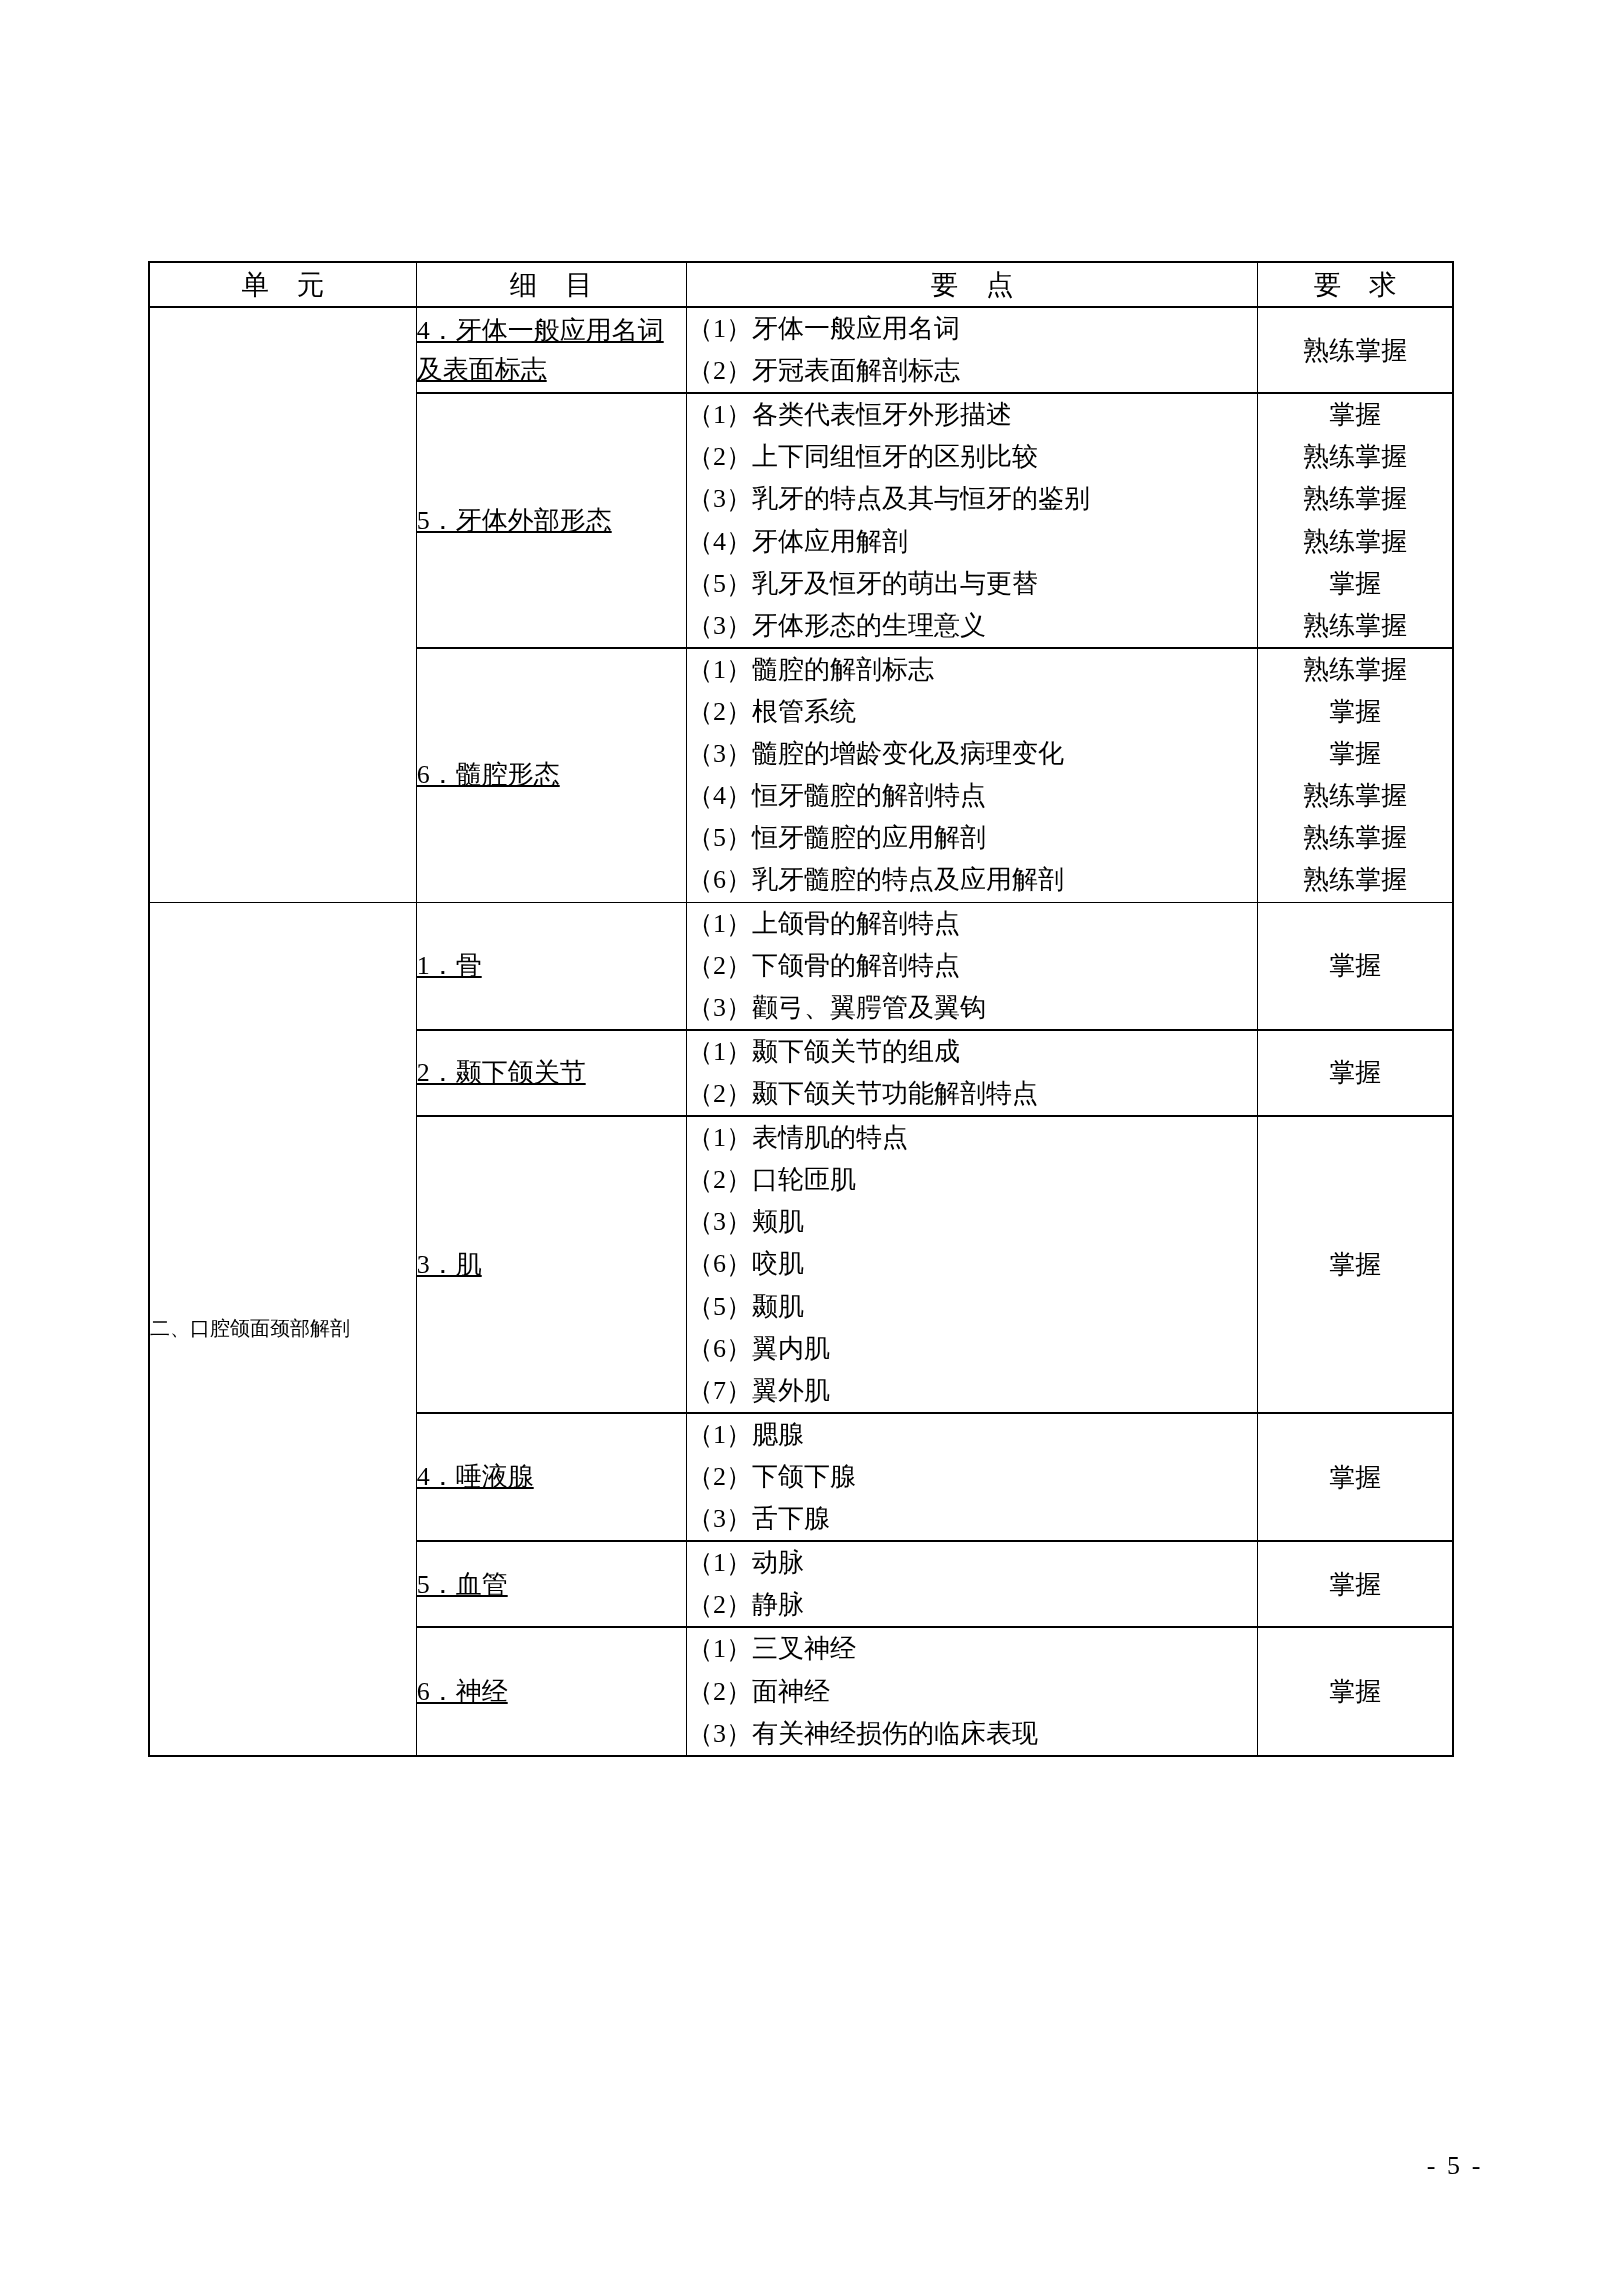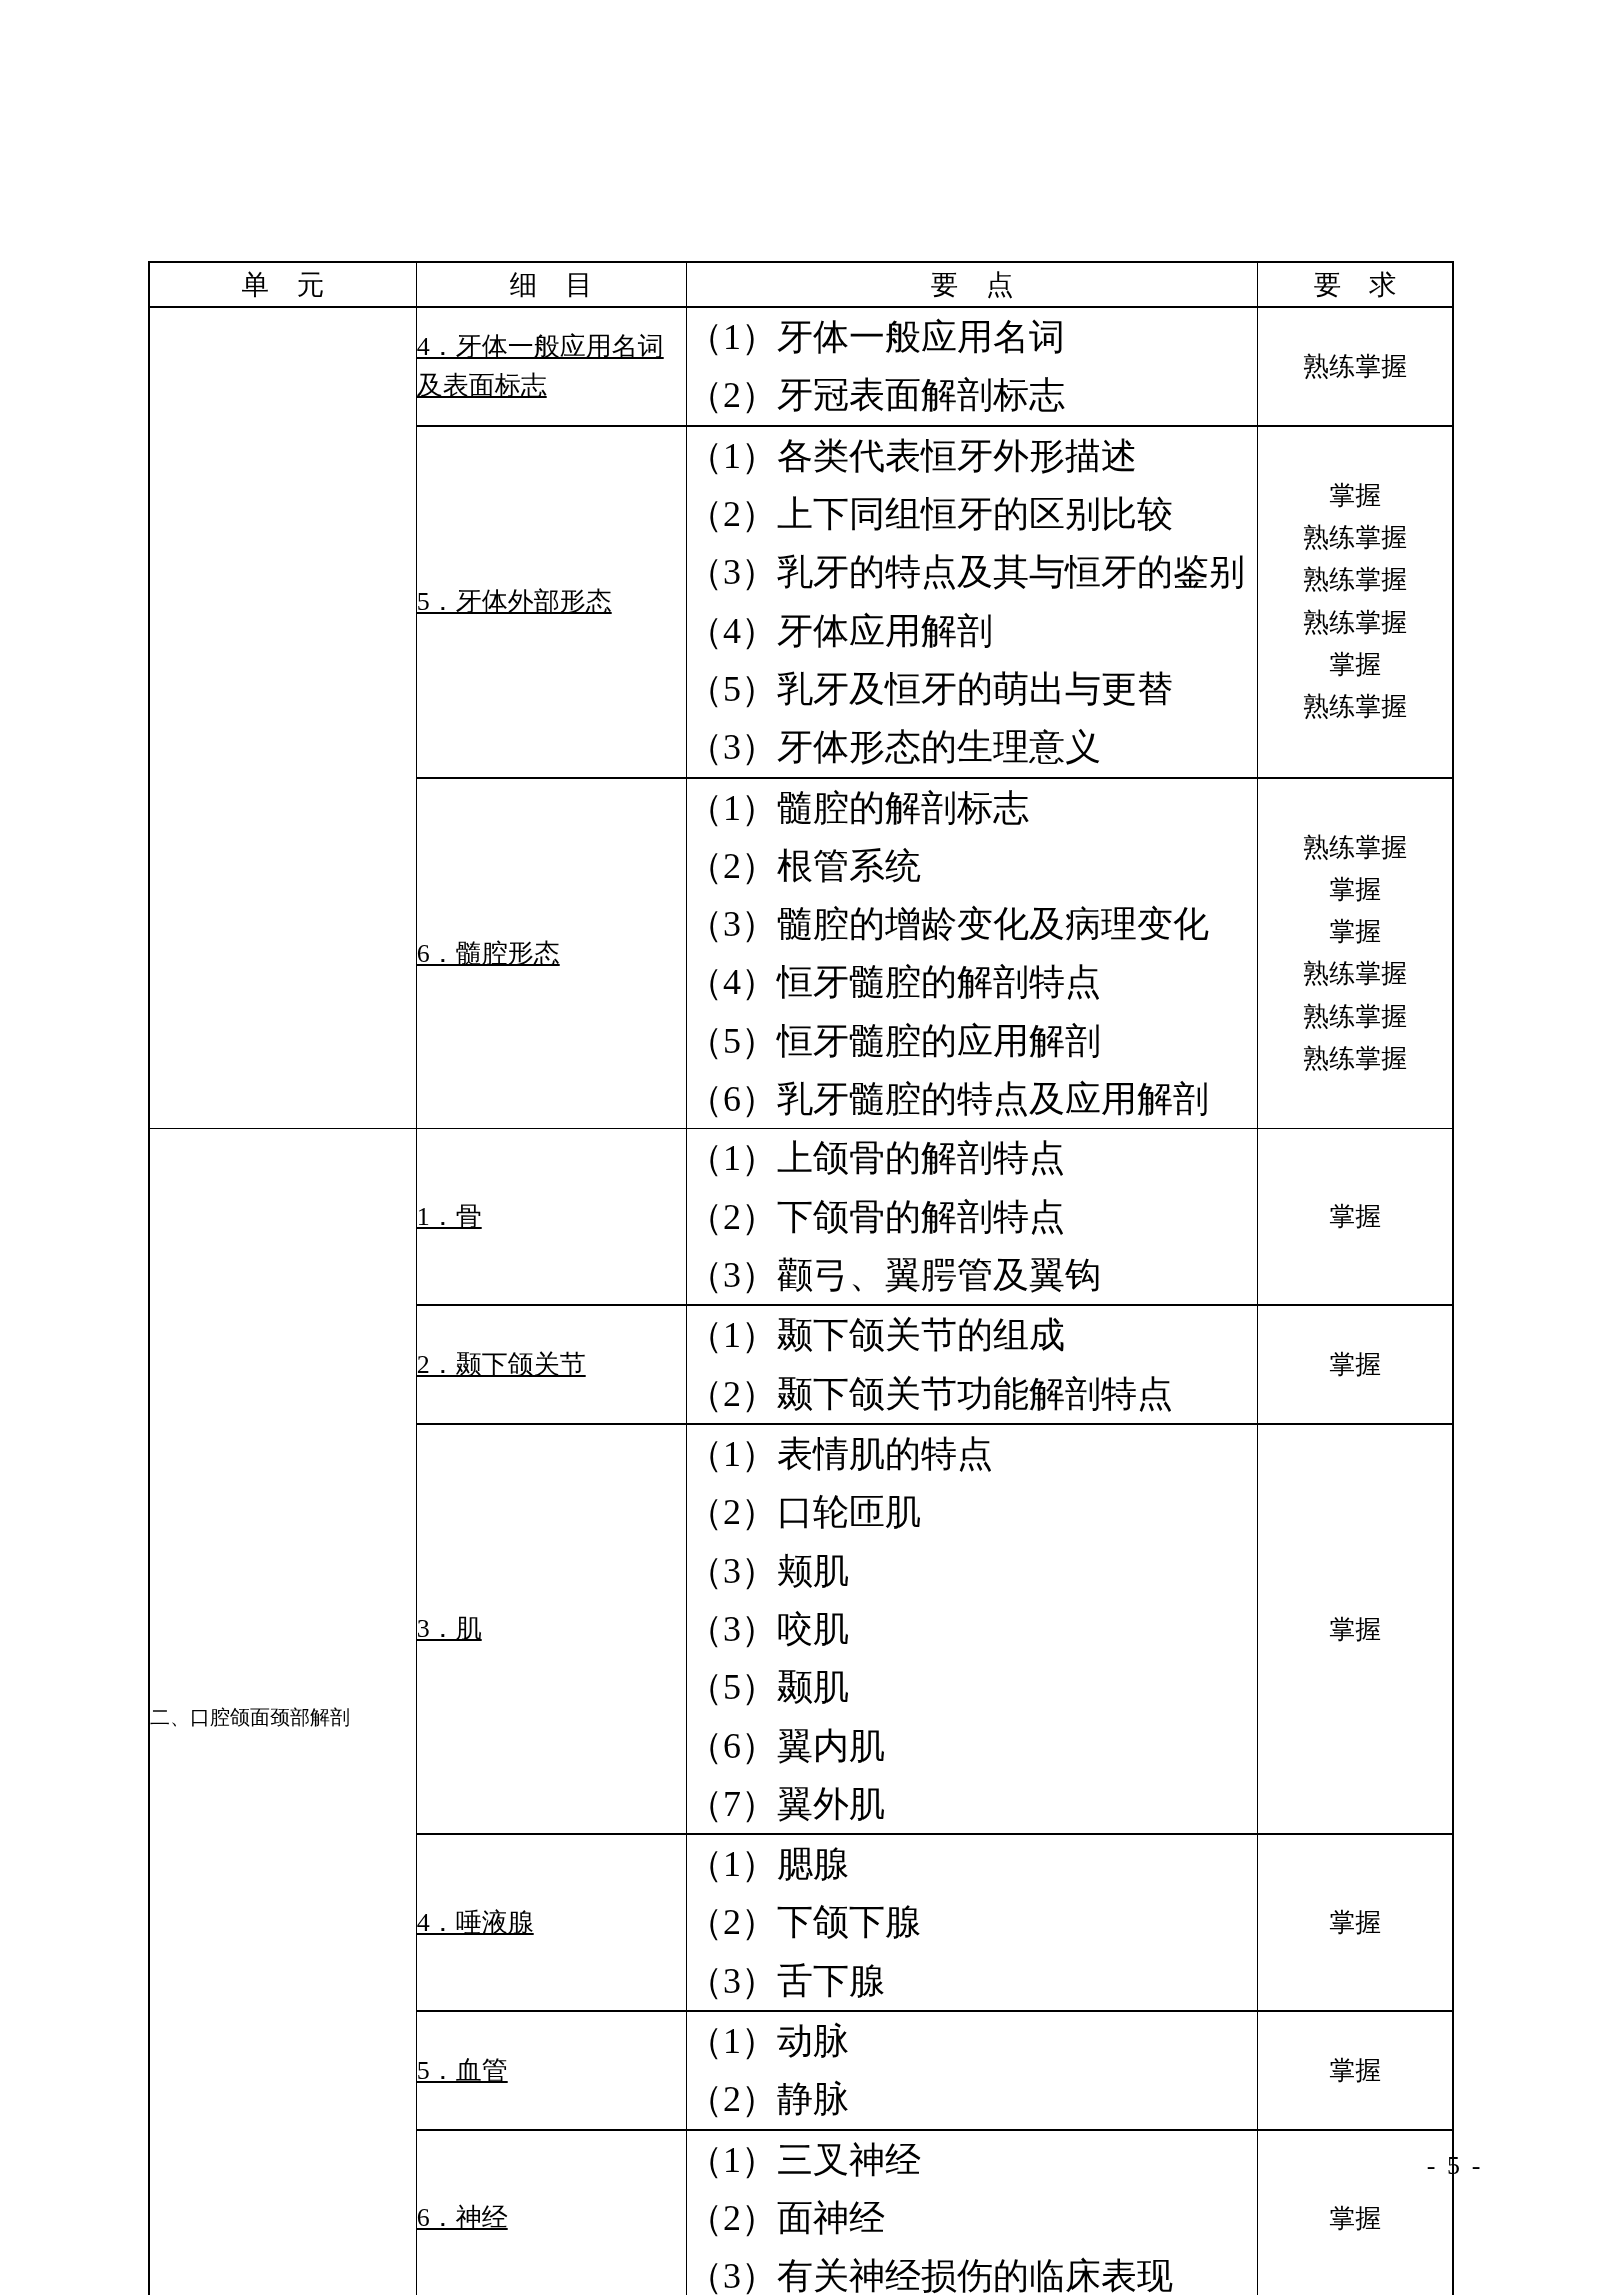--- a/index.html
+++ b/index.html
@@ -79,21 +79,21 @@
     text-align: left;
     font-size: 26px;
     line-height: 1.52;
     padding: 0 17px;
     text-decoration: underline;
   }
 
   
   .points-cell {
     padding: 9.2px 0 9.2px 19.6px;
-    font-size: 36px;
+    font-size: 26px;
   }
   .points-cell ul {
     list-style: none;
     margin: 0;
     padding: 0;
   }
   .points-cell li {
     line-height: 1.62;
     white-space: nowrap;
   }
@@ -237,21 +237,21 @@
           </td>
           <td class="req-cell single">掌握</td>
         </tr>
         <tr class="grp">
           <td class="item-cell">3．肌</td>
           <td class="points-cell">
             <ul>
               <li>（1）表情肌的特点</li>
               <li>（2）口轮匝肌</li>
               <li>（3）颊肌</li>
-              <li>（3）咬肌</li>
+              <li>（6）咬肌</li>
               <li>（5）颞肌</li>
               <li>（6）翼内肌</li>
               <li>（7）翼外肌</li>
             </ul>
           </td>
           <td class="req-cell single">掌握</td>
         </tr>
         <tr class="grp">
           <td class="item-cell">4．唾液腺</td>
           <td class="points-cell">

